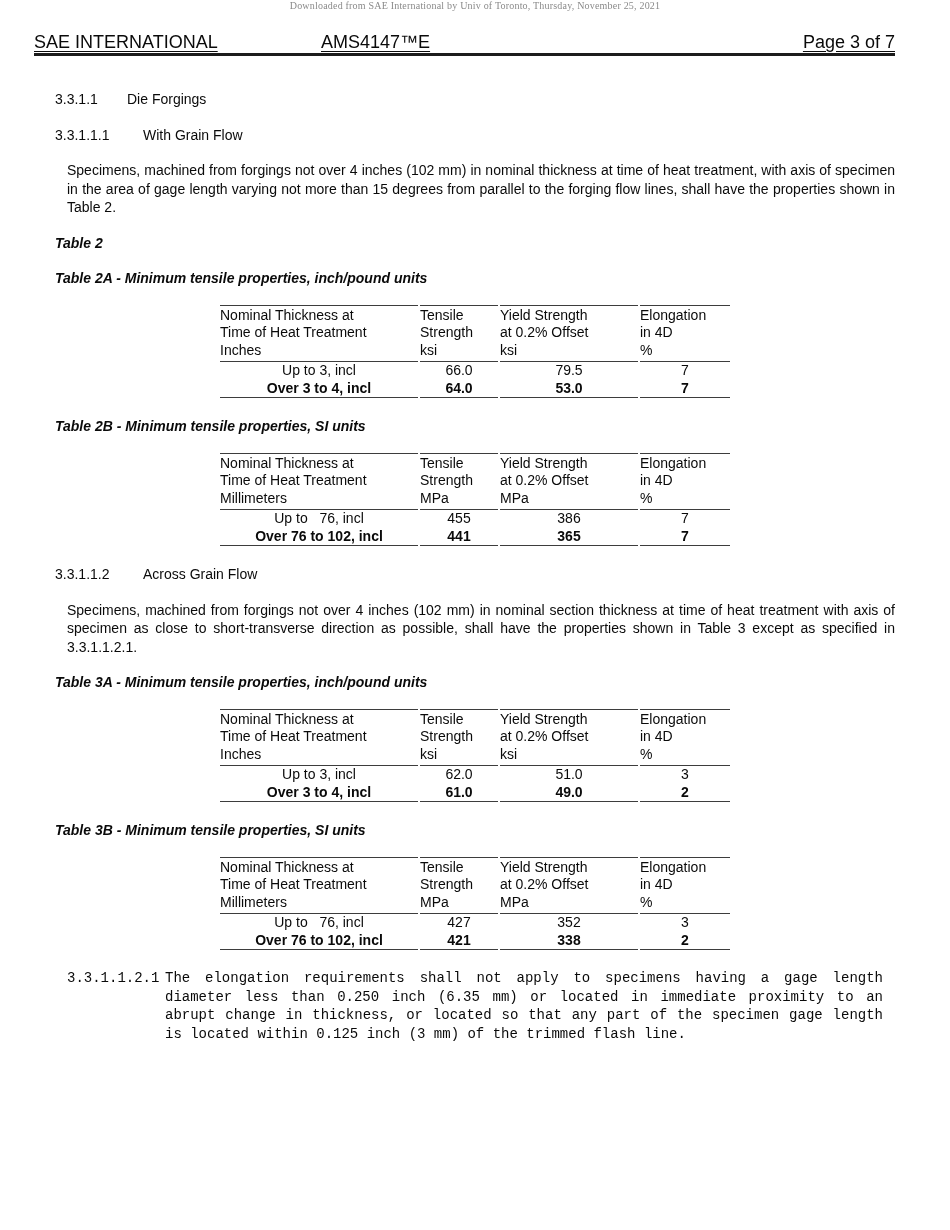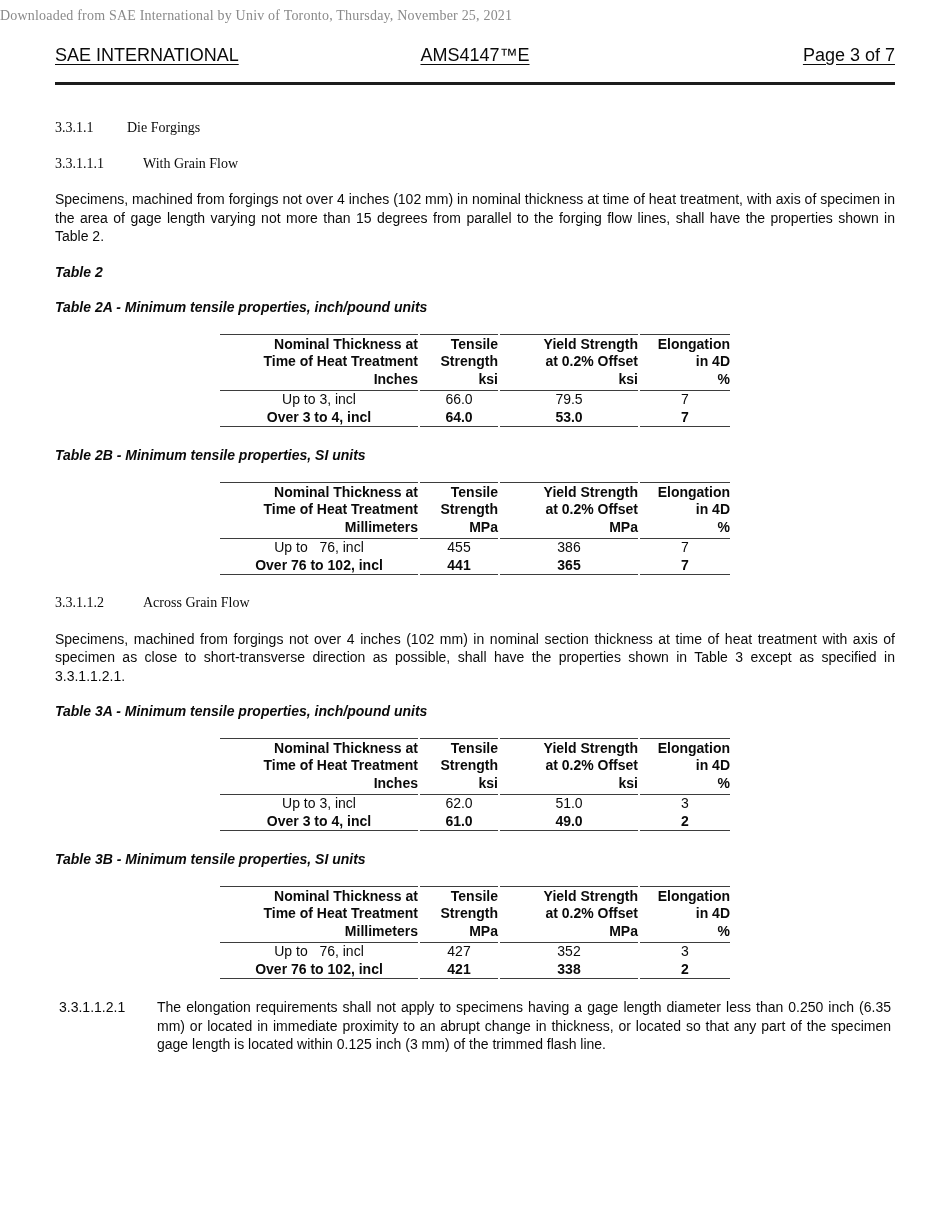--- a/index.html
+++ b/index.html
@@ -9,97 +9,97 @@
   }
   body {
     width: 950px;
     height: 1230px;
     position: relative;
     font-family: "Liberation Sans", sans-serif;
     color: #0a0a0a;
     overflow: hidden;
   }
   .notice {
-    margin-top: 8px;
-    text-align: left;
+    text-align: center;
     font-family: "Liberation Serif", serif;
-    font-size: 14px;
+    font-size: 10px;
     letter-spacing: 0.2px;
     color: #8a8a8a;
   }
   .page-header {
-    margin: 22px 55px 0 55px;
+    margin: 22px 55px 0 34px;
     display: flex;
     align-items: baseline;
     font-size: 18px;
     line-height: 18px;
     border-bottom: 3px solid #1c1c1c;
-    padding-bottom: 18px;
+    padding-bottom: 2px;
   }
   .page-header .ph-cell { flex: 1 1 0; }
   .ph-left   { text-align: left; }
-  .ph-center { text-align: center; }
+  .ph-center { }
   .ph-right  { text-align: right; }
   .page-header .ph-text {
     text-decoration: underline;
     text-underline-offset: 3px;
   }
   .content {
     padding: 0 55px;
     font-size: 14px;
     line-height: 18.5px;
   }
-  .heading { margin: 11px 0 17px 0; white-space: nowrap; font-family: Liberation Serif, serif; }
+  .heading { margin: 11px 0 17px 0; white-space: nowrap; }
   .heading.first { margin-top: 34px; }
   .heading .num { display: inline-block; }
   .num-w72 { width: 72px; }
   .num-w88 { width: 88px; }
   .para {
     text-align: justify;
-    margin: 0 0 17px 0;
+    margin: 0 0 17px 12px;
   }
   .tbl-caption {
     font-weight: bold;
     font-style: italic;
     margin: 0 0 17px 0;
   }
   .spec-table {
     margin: 0 auto 19px auto;
     border-collapse: separate;
     border-spacing: 2px 0;
     table-layout: fixed;
     font-size: 14px;
   }
   .spec-table col.c1 { width: 198px; }
   .spec-table col.c2 { width: 78px; }
   .spec-table col.c3 { width: 138px; }
   .spec-table col.c4 { width: 90px; }
   .spec-table th {
-    font-weight: bold;
-    text-align: right;
+    font-weight: normal;
+    text-align: left;
     vertical-align: top;
     border-top: 1.5px solid #3d3d3d;
     border-bottom: 1.5px solid #3d3d3d;
     padding: 1px 0 2px 0;
     line-height: 17.5px;
   }
   .spec-table td {
     text-align: center;
     padding: 0;
     line-height: 17.5px;
   }
   .spec-table tr.last-row td {
     border-bottom: 1.5px solid #3d3d3d;
     font-weight: bold;
   }
   .hang-para {
     position: relative;
     padding-left: 98px;
     text-align: justify;
-    margin: 4px;
+    margin: 12px;
+    font-family: Liberation Mono, monospace;
   }
   .hang-para .num {
     position: absolute;
     left: 0;
     top: 0;
   }
 </style>
 </head>
 <body>
 

